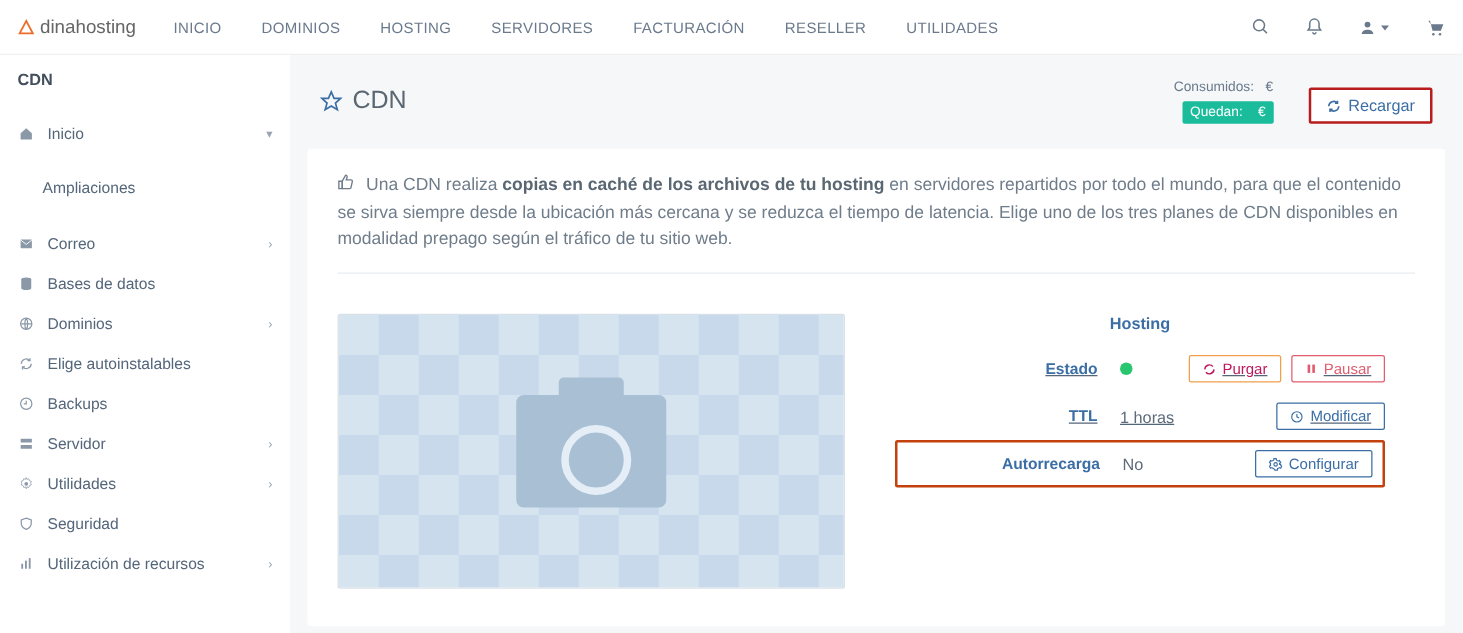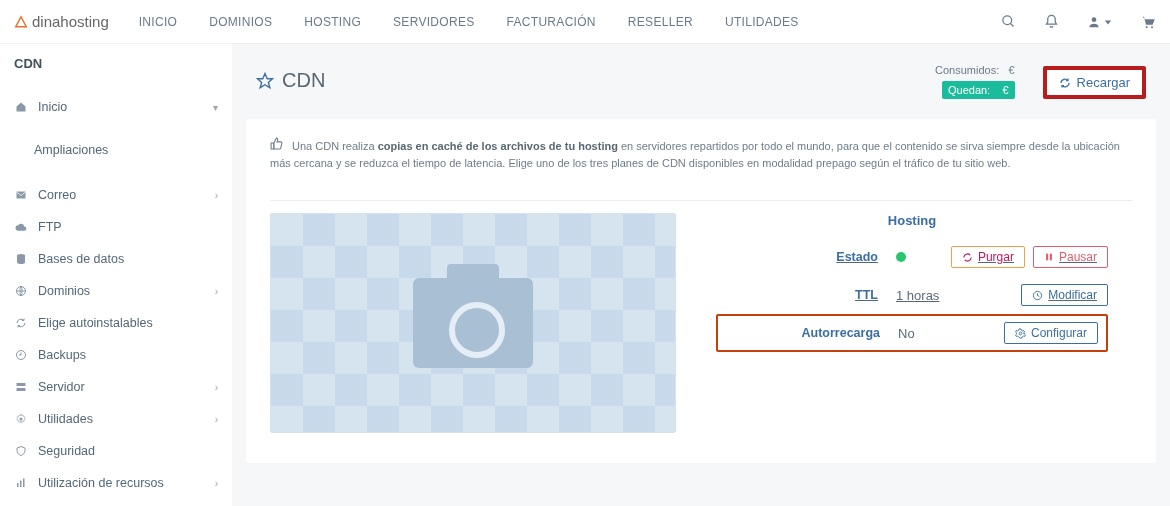--- a/index.html
+++ b/index.html
@@ -47,27 +47,27 @@
     .main { flex:1; background:#f5f7f8; padding: 0 14px 20px 14px; }
     .page-head {
       padding: 18px 10px 16px 10px;
       display:flex; align-items:center;
     }
     .page-head h1 { font-size:20px; font-weight:400; color:#5a6773; display:flex; align-items:center; gap:8px; }
     .star { color:#3b6ea5; }
     .page-head .right { margin-left:auto; text-align:right; font-size:11px; color:#6a7a8c; display:flex; align-items:flex-end; gap:28px; }
     .budget { line-height:1.5; }
     .budget .quedan { background:#1abc9c; color:#fff; padding:1px 6px; border-radius:2px; display:inline-block; margin-top:2px; }
-    .btn-reload { border:4px solid #b91c1c; color:#3b6ea5; background:#fff; padding:5px 12px; font-size:13px; border-radius:2px; cursor:pointer; display:inline-flex; align-items:center; gap:6px; }
+    .btn-reload { border:2px solid #b91c1c; color:#3b6ea5; background:#fff; padding:5px 12px; font-size:13px; border-radius:2px; cursor:pointer; display:inline-flex; align-items:center; gap:6px; }
     .card {
       background:#fff; border-radius:3px; padding:18px 24px 30px; margin-top:4px;
     }
     .info-block {
-      border-bottom:1px solid #e8edf1; padding-bottom:28px; margin-bottom:12px;
-      color:#6f7c8a; font-size:11px; line-height:1.55;
+      border-bottom:1px solid #e8edf1; padding-bottom:16px; margin-bottom:32px;
+      color:#6f7c8a; font-size:14px; line-height:1.55;
     }
     .info-block b { color:#5a6773; }
     .content-row { display:flex; gap:40px; }
     .img-placeholder {
       width: 406px; height:220px; border:1px solid #d9e1e8; border-radius:2px;
       background:
         repeating-conic-gradient(#c7d9ea 0% 25%, #d6e4f0 0% 50%) 0 0/64px 64px;
       position:relative;
       display:flex; align-items:center; justify-content:center;
     }
@@ -176,28 +176,20 @@
     <ul class="side-list">
       <li>
         <span class="side-icon">
             <svg width="12" height="12" viewBox="0 0 24 24" fill="currentColor">
               <rect x="3" y="5" width="18" height="14" rx="1"></rect>
               <polyline points="3,6 12,13 21,6" fill="none" stroke="#fff" stroke-width="1.5"></polyline>
             </svg>
           </span>
         <span>Correo</span>
         <span class="chev">›</span>
-      </li>
-      <li>
-        <span class="side-icon">
-            <svg width="13" height="13" viewBox="0 0 24 24" fill="currentColor">
-              <path d="M6 18a5 5 0 010-10 6 6 0 0111 2 4 4 0 010 8H6z"></path>
-            </svg>
-          </span>
-        <span>FTP</span>
       </li>
       <li>
         <span class="side-icon">
             <svg width="12" height="12" viewBox="0 0 24 24" fill="currentColor">
               <ellipse cx="12" cy="5" rx="8" ry="3"></ellipse>
               <path d="M4 5v14c0 1.6 3.6 3 8 3s8-1.4 8-3V5"></path>
             </svg>
           </span>
         <span>Bases de datos</span>
       </li>

